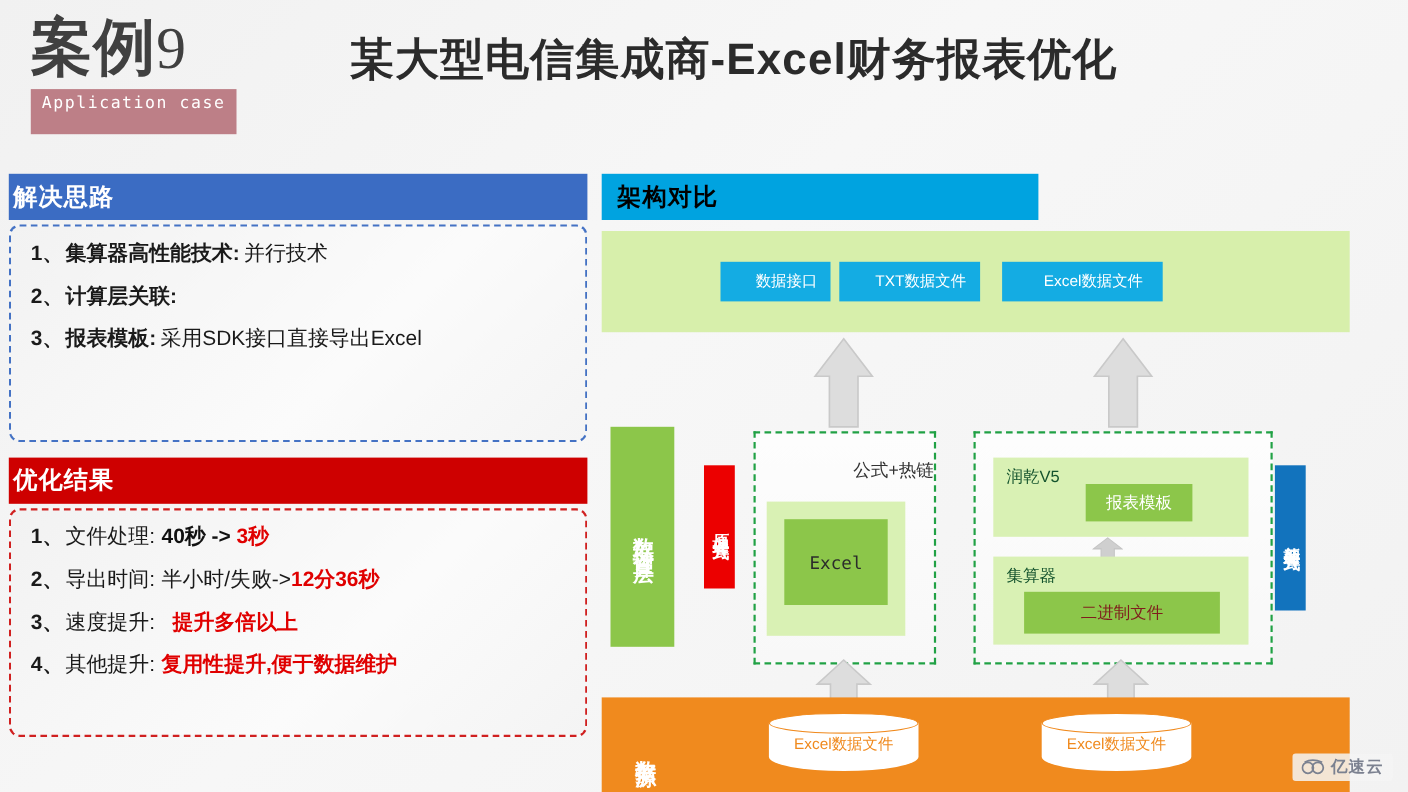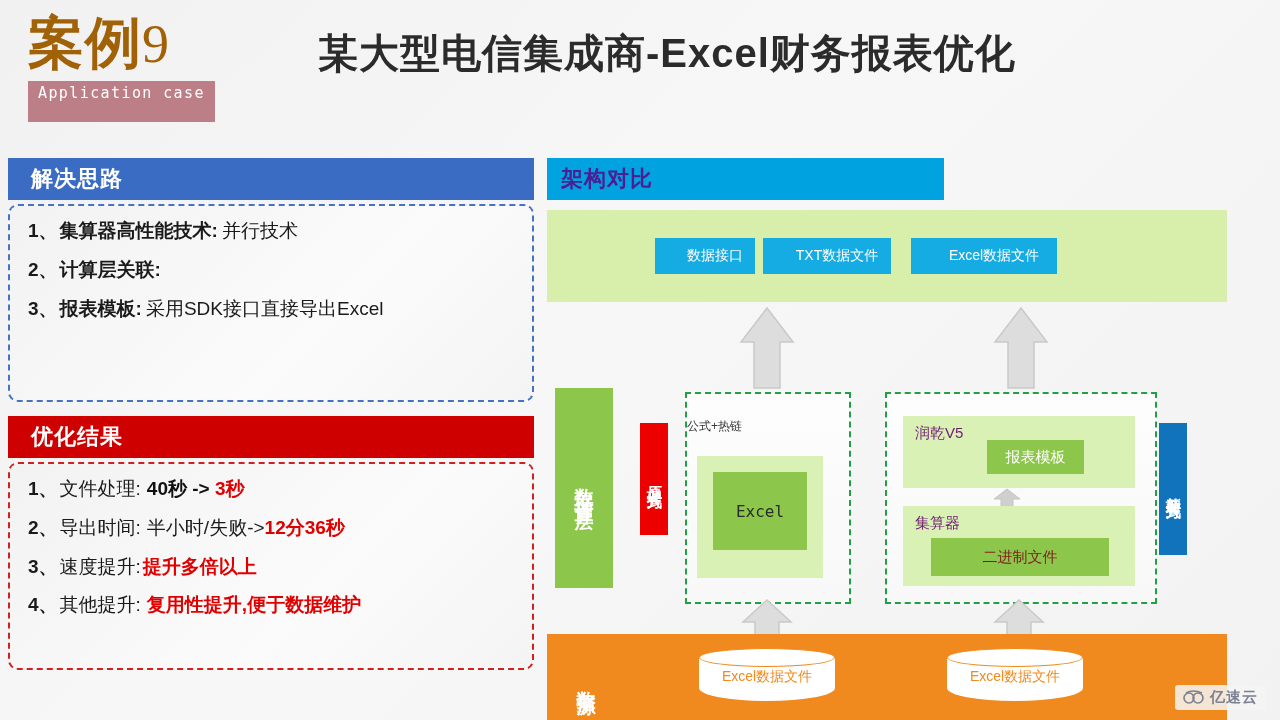--- a/index.html
+++ b/index.html
@@ -22,21 +22,21 @@
     width: 1280px; height: 150px;
   }
   #case-badge-wrap {
     position: absolute;
     left: 28px; top: 14px;
     width: 230px;
   }
   #case-number {
     font-size: 56px;
     font-weight: bold;
-    color: #a16207;
+    color: #404040;
     letter-spacing: 1px;
     line-height: 1.05;
     white-space: nowrap;
   }
   #case-number .num {
     font-family: "Liberation Serif", serif;
     font-weight: normal;
     font-size: 54px;
   }
   #case-subtitle {
@@ -64,21 +64,21 @@
     position: absolute;
     left: 8px; top: 158px;
     width: 526px;
   }
   .panel-header {
     height: 42px;
     line-height: 42px;
     color: #ffffff;
     font-size: 22px;
     font-weight: bold;
-    padding-left: 23px;
+    padding-left: 4px;
     letter-spacing: 1px;
     box-sizing: border-box;
   }
   #solution-header { background: #3b6cc3; }
   #result-header { background: #ce0000; }
 
   .panel-body {
     box-sizing: border-box;
     background: linear-gradient(135deg, #f2f2f2 0%, #fbfbfb 60%, #f4f4f4 100%);
     border-radius: 10px;
@@ -124,21 +124,21 @@
   #right-col {
     position: absolute;
     left: 547px; top: 158px;
     width: 700px; height: 548px;
   }
   #arch-header {
     width: 397px;
     height: 42px;
     line-height: 42px;
     background: #00a3e0;
-    color: #4c1d95;
+    color: #000000;
     font-size: 22px;
     font-weight: bold;
     padding-left: 14px;
     box-sizing: border-box;
     letter-spacing: 1px;
   }
 
   #diagram {
     position: absolute;
     left: 0; top: 52px;
@@ -212,22 +212,22 @@
     border: 2px dashed #21a145;
     box-sizing: border-box;
     background: linear-gradient(180deg,#fdfdfd 0%, #f8f8f8 100%);
   }
   #old-panel { left: 138px; top: 182px; width: 166px; height: 212px; }
   #new-panel { left: 338px; top: 182px; width: 272px; height: 212px; }
 
   .panel-caption {
     position: absolute;
     width: 100%;
-    text-align: left;
-    font-size: 12px;
+    text-align: right;
+    font-size: 16px;
     color: #333;
     top: 24px;
   }
   #excel-outer {
     position: absolute;
     left: 10px; top: 62px;
     width: 126px; height: 122px;
     background: #d9f1b4;
   }
   #excel-inner {
@@ -252,21 +252,21 @@
   #jisuanqi-box {
     position: absolute;
     left: 16px; top: 112px;
     width: 232px; height: 80px;
     background: #d9f1b4;
   }
   .grp-label {
     position: absolute;
     left: 12px; top: 8px;
     font-size: 15px;
-    color: #701a75;
+    color: #14532d;
     white-space: nowrap;
   }
   #report-tpl {
     position: absolute;
     left: 84px; top: 24px;
     width: 97px; height: 34px;
     background: #8cc64a;
     color: #ffffff;
     font-size: 15px;
     display: flex;
@@ -406,21 +406,21 @@
     </div>
     <div class="bullet-row mixed">
       <span class="bullet-idx">2、</span>
       <span class="mx-norm">导出时间:</span>
       <span class="mx-norm" style="margin-left:6px">半小时/失败-&gt;</span>
       <span class="mx-red">12分36秒</span>
     </div>
     <div class="bullet-row mixed">
       <span class="bullet-idx">3、</span>
       <span class="mx-norm">速度提升:</span>
-      <span class="mx-red" style="margin-left:2px">提升多倍以上</span>
+      <span class="mx-red" style="margin-left:16px">提升多倍以上</span>
     </div>
     <div class="bullet-row mixed">
       <span class="bullet-idx">4、</span>
       <span class="mx-norm">其他提升:</span>
       <span class="mx-red" style="margin-left:6px">复用性提升,便于数据维护</span>
     </div>
   </div>
 </div>
 
 <div id="right-col">

